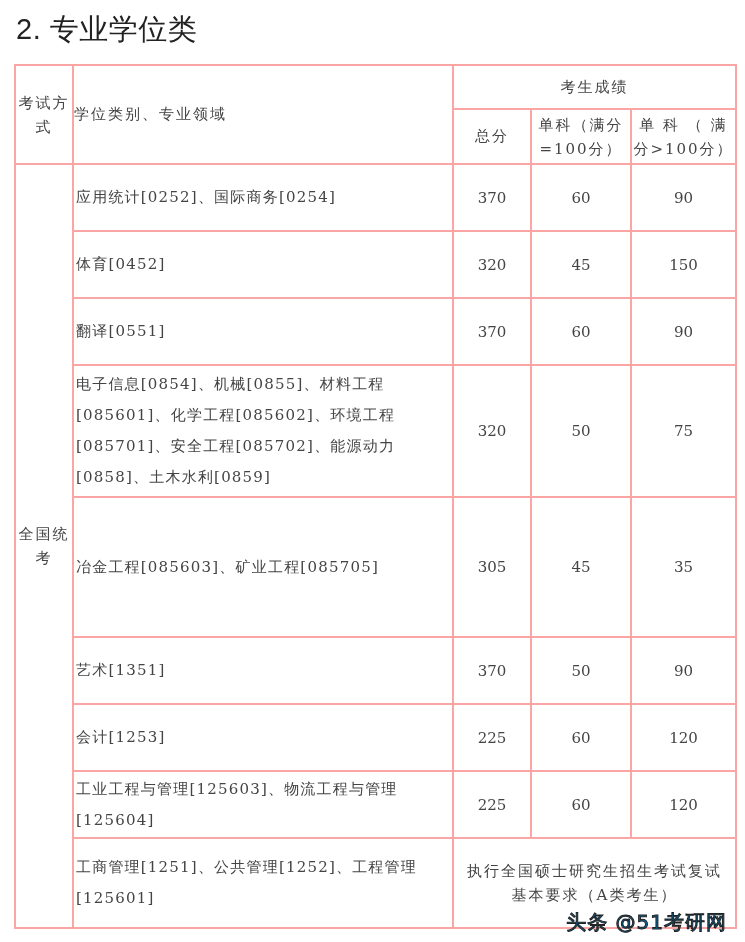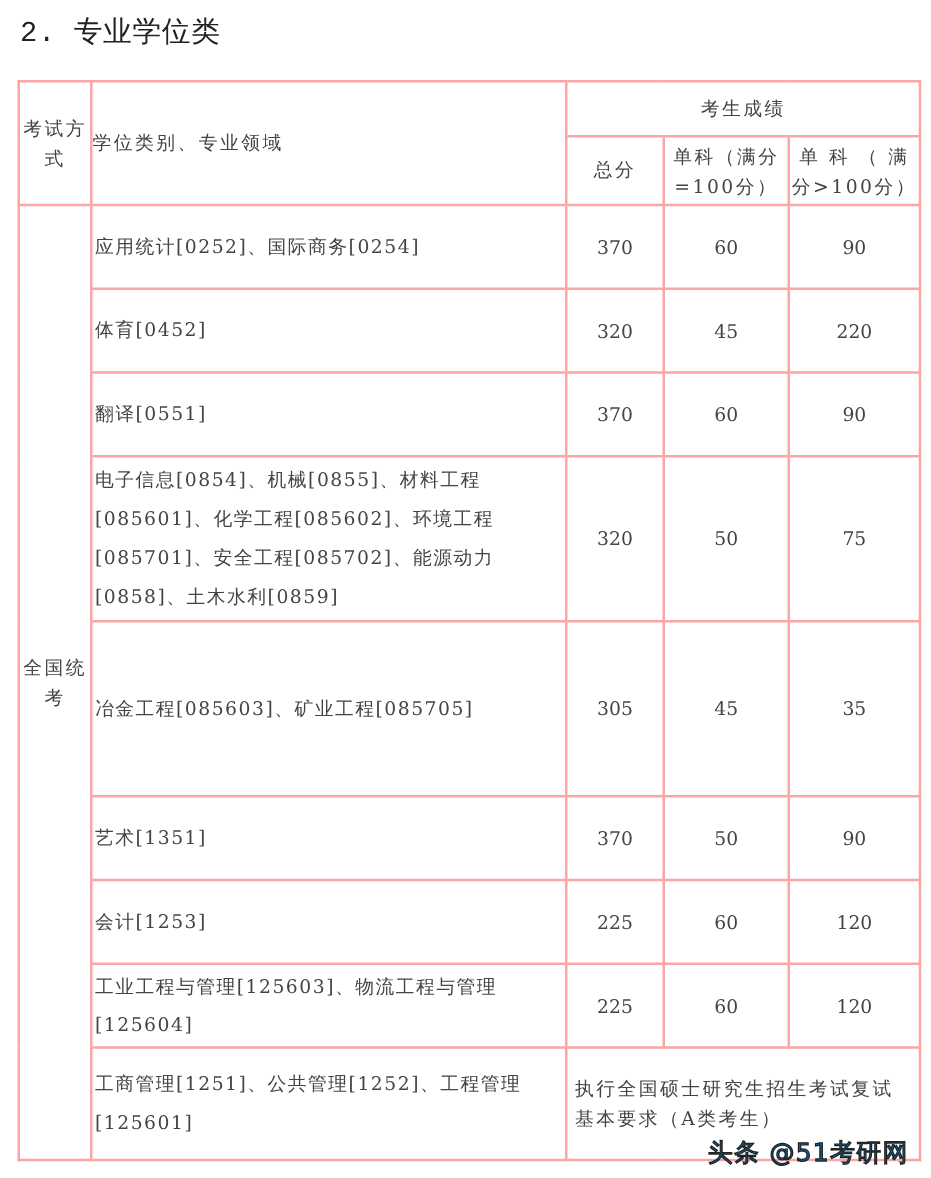--- a/index.html
+++ b/index.html
@@ -1,26 +1,26 @@
 <!DOCTYPE html>
 <html><head>
 <meta charset="utf-8">
 <style>
   html, body { margin:0; padding:0; background:#ffffff; }
   body { width:745px; height:942px; position:relative; overflow:hidden;
          font-family: "DejaVu Serif", "Liberation Serif", serif; color:#333; }
-  .section-title { position:absolute; left:16px; top:10px; font-family:Liberation Mono, monospace;
-         font-size:23px; color:#222; letter-spacing:0.5px; }
+  .section-title { position:absolute; left:16px; top:10px; font-family:Liberation Sans, sans-serif;
+         font-size:29px; color:#222; letter-spacing:0.5px; }
   table.req { position:absolute; left:14px; top:64px; width:721px; border-collapse:collapse; table-layout:fixed; }
   table.req td { border:2px solid #fca5a5; padding:0; font-size:15px; color:#444; vertical-align:middle; }
   .c-method { width:56px; text-align:center; line-height:24px; letter-spacing:2px; }
   .c-field { width:378px; text-align:left; padding-left:2px !important; line-height:31px; letter-spacing:1.2px; }
   .c-num { text-align:center; font-size:16px; }
   .hdr { text-align:center; letter-spacing:2px; }
-  .note { text-align:left; line-height:24px; letter-spacing:2px; padding:0 6px !important;border-radius:28px; }
+  .note { text-align:center; line-height:24px; letter-spacing:2px; padding:0 6px !important;border-radius:28px; }
   .watermark { position:absolute; right:18px; bottom:6px; font-family:"DejaVu Sans","Liberation Sans",sans-serif;
          font-size:20px; color:#0369a1; -webkit-text-stroke:1px #222; letter-spacing:1px; }
 </style>
 </head>
 <body>
 
 <div class="section-title">2. 专业学位类</div>
 
 <table class="req">
   <colgroup>
@@ -46,21 +46,21 @@
     <td rowspan="9" class="c-method">全国统考</td>
     <td class="c-field">应用统计[0252]、国际商务[0254]</td>
     <td class="c-num">370</td>
     <td class="c-num">60</td>
     <td class="c-num">90</td>
   </tr>
   <tr style="height:67px">
     <td class="c-field">体育[0452]</td>
     <td class="c-num">320</td>
     <td class="c-num">45</td>
-    <td class="c-num">220</td>
+    <td class="c-num">150</td>
   </tr>
   <tr style="height:67px">
     <td class="c-field">翻译[0551]</td>
     <td class="c-num">370</td>
     <td class="c-num">60</td>
     <td class="c-num">90</td>
   </tr>
   <tr style="height:132px">
     <td class="c-field">电子信息[0854]、机械[0855]、材料工程[085601]、化学工程[085602]、环境工程[085701]、安全工程[085702]、能源动力[0858]、土木水利[0859]</td>
     <td class="c-num">320</td>

